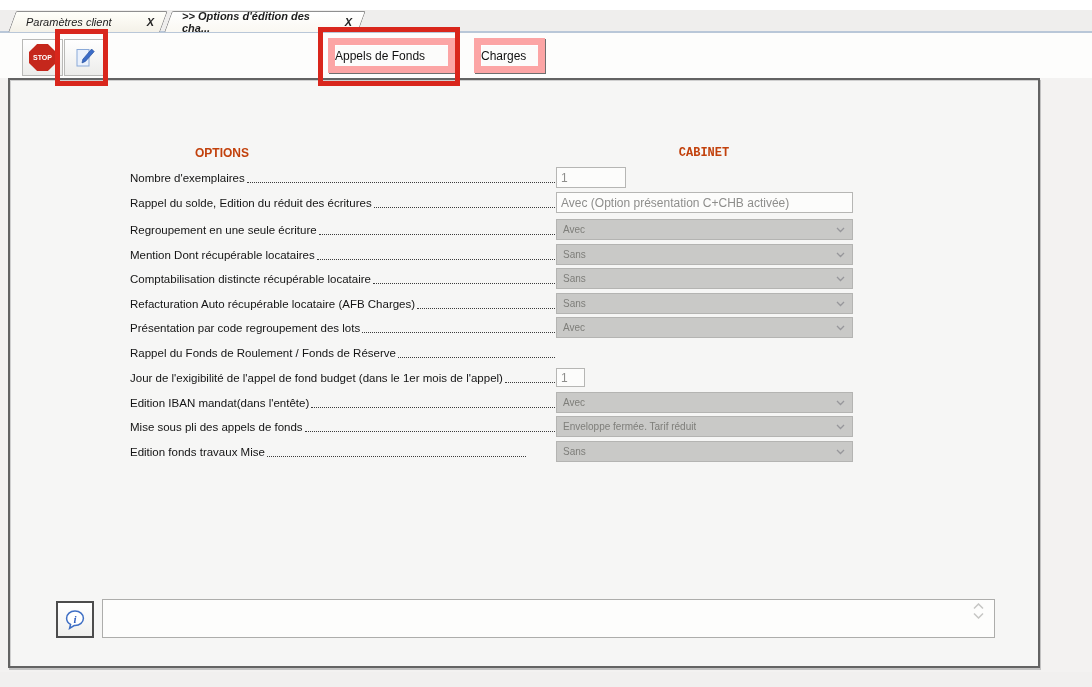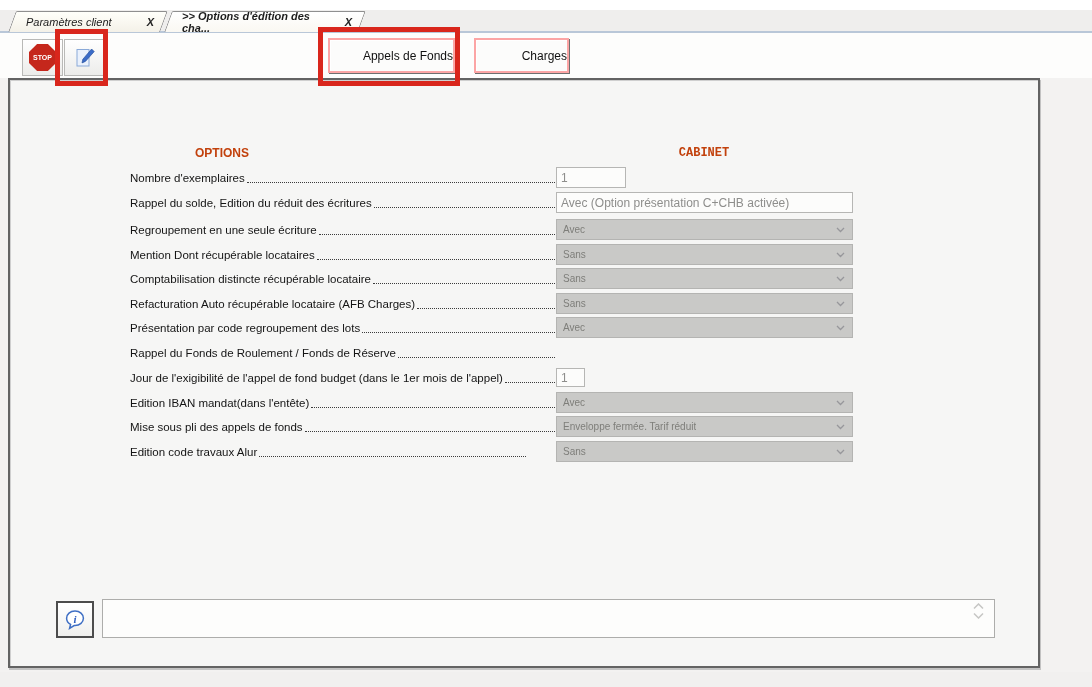--- a/index.html
+++ b/index.html
@@ -14,21 +14,21 @@
   .tab-bg { position:absolute; inset:0; transform:skewX(-20deg); background:linear-gradient(#fffffa,#f4f1e8); border:1px solid #8f8f8f; border-bottom:none; border-radius:2px 2px 0 0; }
   .tab.active .tab-bg { background:linear-gradient(#ffffff,#faf8f2); }
   .tab-content { position:relative; display:flex; align-items:center; justify-content:space-between; height:100%; padding:0 10px 0 14px; font-size:11px; color:#1c1c1c;font-style:italic; }
   .tab.active .tab-content { font-weight:bold; }
   .tab-close { font-size:11px; font-weight:bold; color:#222; margin-left:10px; cursor:pointer; }
 
   
   .toolbar { position:absolute; left:0; top:33px; width:100%; height:45px; background:#fdfdfc; }
   .tool-btn { position:absolute; top:6px; width:41px; height:37px; background:linear-gradient(#ffffff,#ececea); border:1px solid #b9b9b7; display:flex; align-items:center; justify-content:center; cursor:pointer; }
   .stop-badge { width:27px; height:27px; background:#c5271c; clip-path:polygon(30% 0,70% 0,100% 30%,100% 70%,70% 100%,30% 100%,0 70%,0 30%); color:#fff; font-size:7px; font-weight:bold; display:flex; align-items:center; justify-content:center; }
-  .page-btn { position:absolute; top:5px; height:35px; background:#fcfcfb; border:2px solid #fca5a5; box-shadow:1px 1px 0 #6f6f6f, inset 1px 1px 0 #ffffff; font-size:12px; color:#111; display:flex; align-items:center; justify-content:flex-end; cursor:pointer; }
+  .page-btn { position:absolute; top:5px; height:35px; background:#fcfcfb; border:7px solid #fca5a5; box-shadow:1px 1px 0 #6f6f6f, inset 1px 1px 0 #ffffff; font-size:12px; color:#111; display:flex; align-items:center; justify-content:flex-start; cursor:pointer; }
 
   
   .red-rect { position:absolute; border:5px solid #d9261c; background:transparent; z-index:60; pointer-events:none; }
 
   
   .panel { position:absolute; left:8px; top:78px; width:1032px; height:590px; background:#f6f6f5; border:2px solid #636363; box-shadow:1px 2px 0 #c2c2c2, inset 1px 1px 0 #cfcfcf; }
   .col-hdr { position:absolute; top:66px; transform:translateX(-50%); font-weight:bold; font-size:12px; color:#c2410c; }
 
   .frow { position:absolute; left:120px; width:723px; height:22px; }
   .lwrap { position:absolute; left:0; top:0; width:426px; height:100%; display:flex; align-items:flex-end; }
@@ -79,21 +79,21 @@
     </div>
     <div class="tool-btn" style="left:64px;">
       <svg width="24" height="24" viewBox="0 0 24 24">
         <rect x="4" y="3.5" width="12" height="16.5" fill="#eaf1fc" stroke="#8aa9d8" stroke-width="1"></rect>
         <path d="M18.6 3 L21.2 5.6 L12.4 15.4 L9 16.9 L9.9 13.2 Z" fill="#3a6bc8" stroke="#27509c" stroke-width="0.7"></path>
       </svg>
     </div>
     <div class="page-btn" style="left:328px; width:127px;">
       <span>Appels de Fonds</span>
     </div>
-    <div class="page-btn" style="left:474px; width:95px;">
+    <div class="page-btn" style="left:474px; width:71px;">
       <span>Charges</span>
     </div>
   </div>
 
   <div class="panel">
     <div class="col-hdr" style="left:212px;">OPTIONS</div>
     <div class="col-hdr" style="left:694px;font-family:Liberation Mono, monospace;">CABINET</div>
 
     <div class="frow" style="top:87px;">
       <div class="lwrap">
@@ -212,21 +212,21 @@
       <div class="dropdown val">
         <span class="dd-text">Enveloppe fermée. Tarif réduit</span>
         <svg width="9" height="6" viewBox="0 0 9 6">
             <polyline points="1,1 4.5,4.5 8,1" fill="none" stroke="#97979b" stroke-width="1.3"></polyline>
           </svg>
       </div>
     </div>
 
     <div class="frow" style="top:361px;">
       <div class="lwrap">
-          <span class="lbl">Edition code travaux Alur</span>
+          <span class="lbl">Edition fonds travaux Mise</span>
           <span class="leader short"></span>
         </div>
       <div class="dropdown val">
         <span class="dd-text">Sans</span>
         <svg width="9" height="6" viewBox="0 0 9 6">
             <polyline points="1,1 4.5,4.5 8,1" fill="none" stroke="#97979b" stroke-width="1.3"></polyline>
           </svg>
       </div>
     </div>
 

